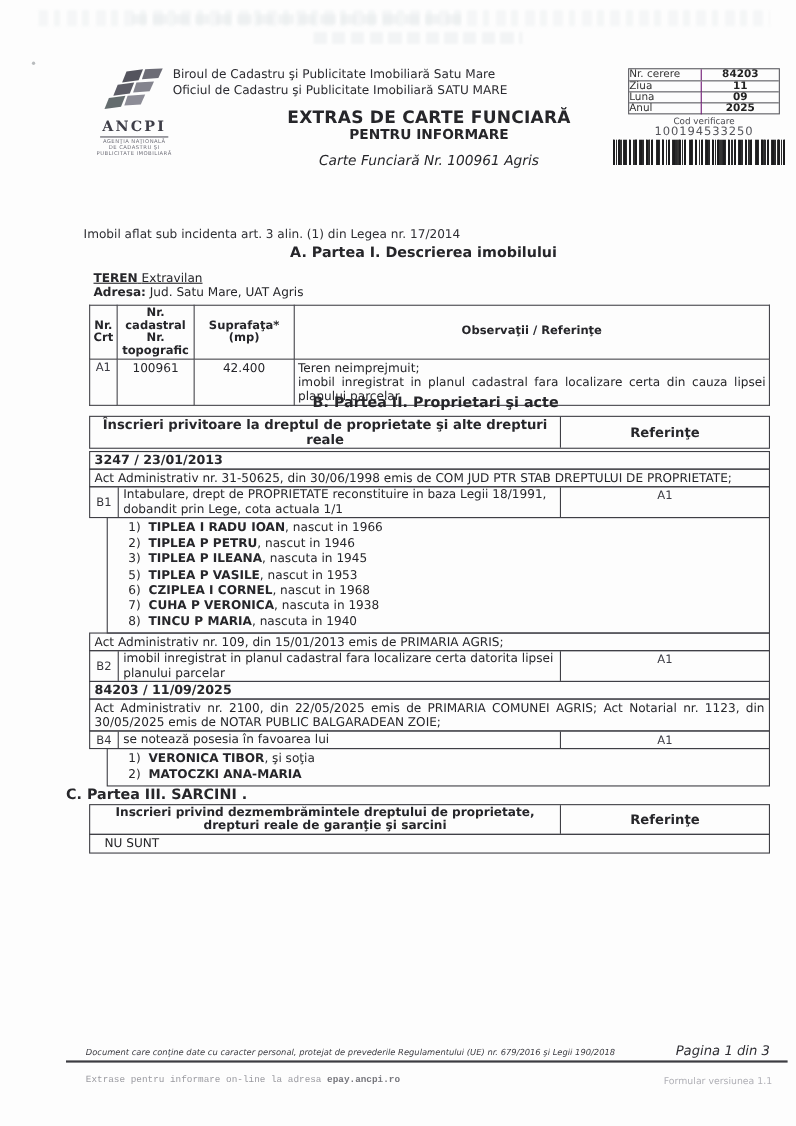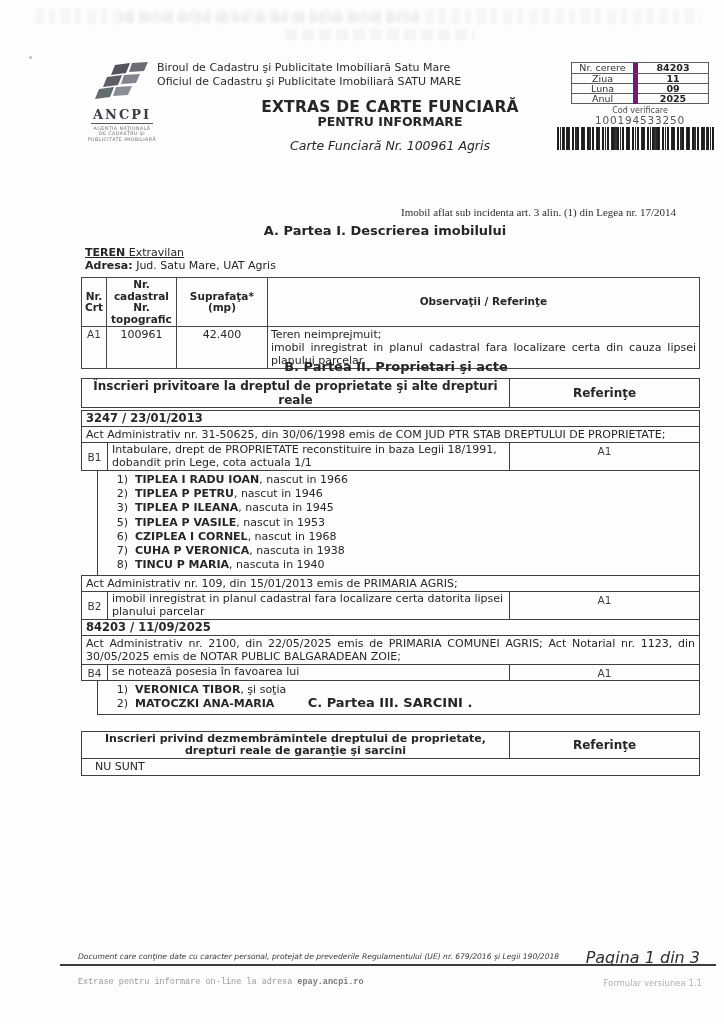--- a/index.html
+++ b/index.html
@@ -36,34 +36,34 @@
   .doc-title{font-size:15.5px;font-weight:bold;letter-spacing:.2px;line-height:16px;}
   .doc-subtitle{font-size:12.5px;font-weight:bold;line-height:14px;}
   .cf-line{font-size:12.5px;font-style:italic;margin-top:9px;}
 
   .req-box{
     position:absolute;left:571px;top:62px;width:138px;
     border:1px solid #5a5a60;font-size:9.5px;
   }
   .req-row{display:grid;grid-template-columns:66px 1fr;height:10px;line-height:9.5px;}
   .req-row + .req-row{border-top:1px solid #5a5a60;}
-  .req-label{text-align:center;border-right:5px solid #701a75;color:#333;}
+  .req-label{border-right:1px solid #701a75;color:#333;}
   .req-value{text-align:center;font-weight:bold;color:#222;}
   .cod-label{position:absolute;left:571px;top:106px;width:138px;text-align:center;font-size:8px;color:#4a4a50;}
   .cod-value{position:absolute;left:571px;top:114px;width:138px;text-align:center;font-size:10.5px;letter-spacing:.8px;color:#55555b;}
   .barcode{
     position:absolute;left:557px;top:127px;width:157px;height:23px;
     background:
       repeating-linear-gradient(90deg,#1c1c1e 0 2px,transparent 2px 5px),
       repeating-linear-gradient(90deg,#2a2a2c 0 1px,transparent 1px 3px),
       repeating-linear-gradient(90deg,transparent 0 6px,#333 6px 8px,transparent 8px 13px);
   }
 
   
-  .notice{position:absolute;left:60px;top:206px;width:616px;text-align:right;font-size:11px;color:#2e2e33;font-family:Liberation Serif, serif;}
+  .notice{position:absolute;left:76px;top:206px;width:616px;text-align:left;font-size:11px;color:#2e2e33;}
   .part-a-heading{position:absolute;left:60px;top:223px;width:650px;text-align:center;font-size:13px;font-weight:bold;}
   .teren-line{position:absolute;left:85px;top:246px;font-size:11px;text-decoration:underline;}
   .adresa-line{position:absolute;left:85px;top:259px;font-size:11px;}
   .lbl-b{font-weight:bold;}
 
   
   .table-a{position:absolute;left:81px;top:277px;width:619px;border-collapse:collapse;font-size:11px;}
   .table-a th,.table-a td{border:1px solid #46464c;padding:1px 3px;}
   .table-a th{font-size:10.5px;font-weight:bold;text-align:center;line-height:11.5px;height:23px;}
   .table-a td{vertical-align:top;}
@@ -88,31 +88,31 @@
   .b-entry{display:grid;grid-template-columns:26px 402px 1fr;}
   .b-entry .cell-label{border-right:1px solid #3f3f45;display:flex;align-items:center;justify-content:center;font-size:10.5px;color:#36363c;}
   .b-entry .cell-text{border-right:1px solid #3f3f45;padding:1px 4px;line-height:12.5px;}
   .b-entry .cell-ref{text-align:center;padding-top:2px;font-size:10.5px;color:#3c3c44;}
   .b-names{margin-left:16px;border:1px solid #3f3f45;margin-top:-1px;padding:2px 4px 3px 12px;}
   .name-line{line-height:14.2px;white-space:nowrap;}
   .name-line .num{display:inline-block;width:18px;text-align:right;margin-right:7px;}
   .name-line .nm{font-weight:bold;}
 
   
-  .part-c-heading{position:absolute;left:60px;top:695px;width:660px;text-align:center;font-size:13px;font-weight:bold;}
+  .part-c-heading{position:absolute;left:60px;top:715px;width:660px;font-size:13px;font-weight:bold;}
   .tbl-c{position:absolute;left:81px;top:731px;width:619px;font-size:11px;}
   .c-colhead{display:grid;grid-template-columns:428px 1fr;border:1px solid #3f3f45;height:28px;
     text-align:center;font-weight:bold;font-size:11px;}
   .c-colhead .cell-main{border-right:1px solid #3f3f45;display:flex;align-items:center;justify-content:center;line-height:12.5px;padding:0 14px;}
   .c-colhead .cell-ref{display:flex;align-items:center;justify-content:center;font-size:12px;}
   .c-value{border:1px solid #3f3f45;margin-top:-1px;padding:1px 4px 2px 13px;line-height:13px;}
 
   
   .foot-privacy{position:absolute;left:78px;top:952px;width:530px;font-size:7.6px;font-style:italic;color:#3a3a40;}
-  .foot-page{position:absolute;left:560px;top:948px;width:140px;text-align:right;font-size:16px;font-style:italic;color:#2e2e33;}
+  .foot-page{position:absolute;left:560px;top:948px;width:140px;text-align:right;font-size:12px;font-style:italic;color:#2e2e33;}
   .foot-rule{position:absolute;left:60px;top:964px;width:656px;height:2px;background:#3c3c42;}
   .foot-online{position:absolute;left:78px;top:977px;font-size:8.5px;color:#9a9aa0;font-family:Liberation Mono, monospace;}
   .foot-online .dom{font-weight:bold;color:#77777d;}
   .foot-version{position:absolute;left:560px;top:978px;width:142px;text-align:right;font-size:8.5px;color:#b0b0b6;}
 </style>
 </head>
 <body>
 
 <div class="page">
 

